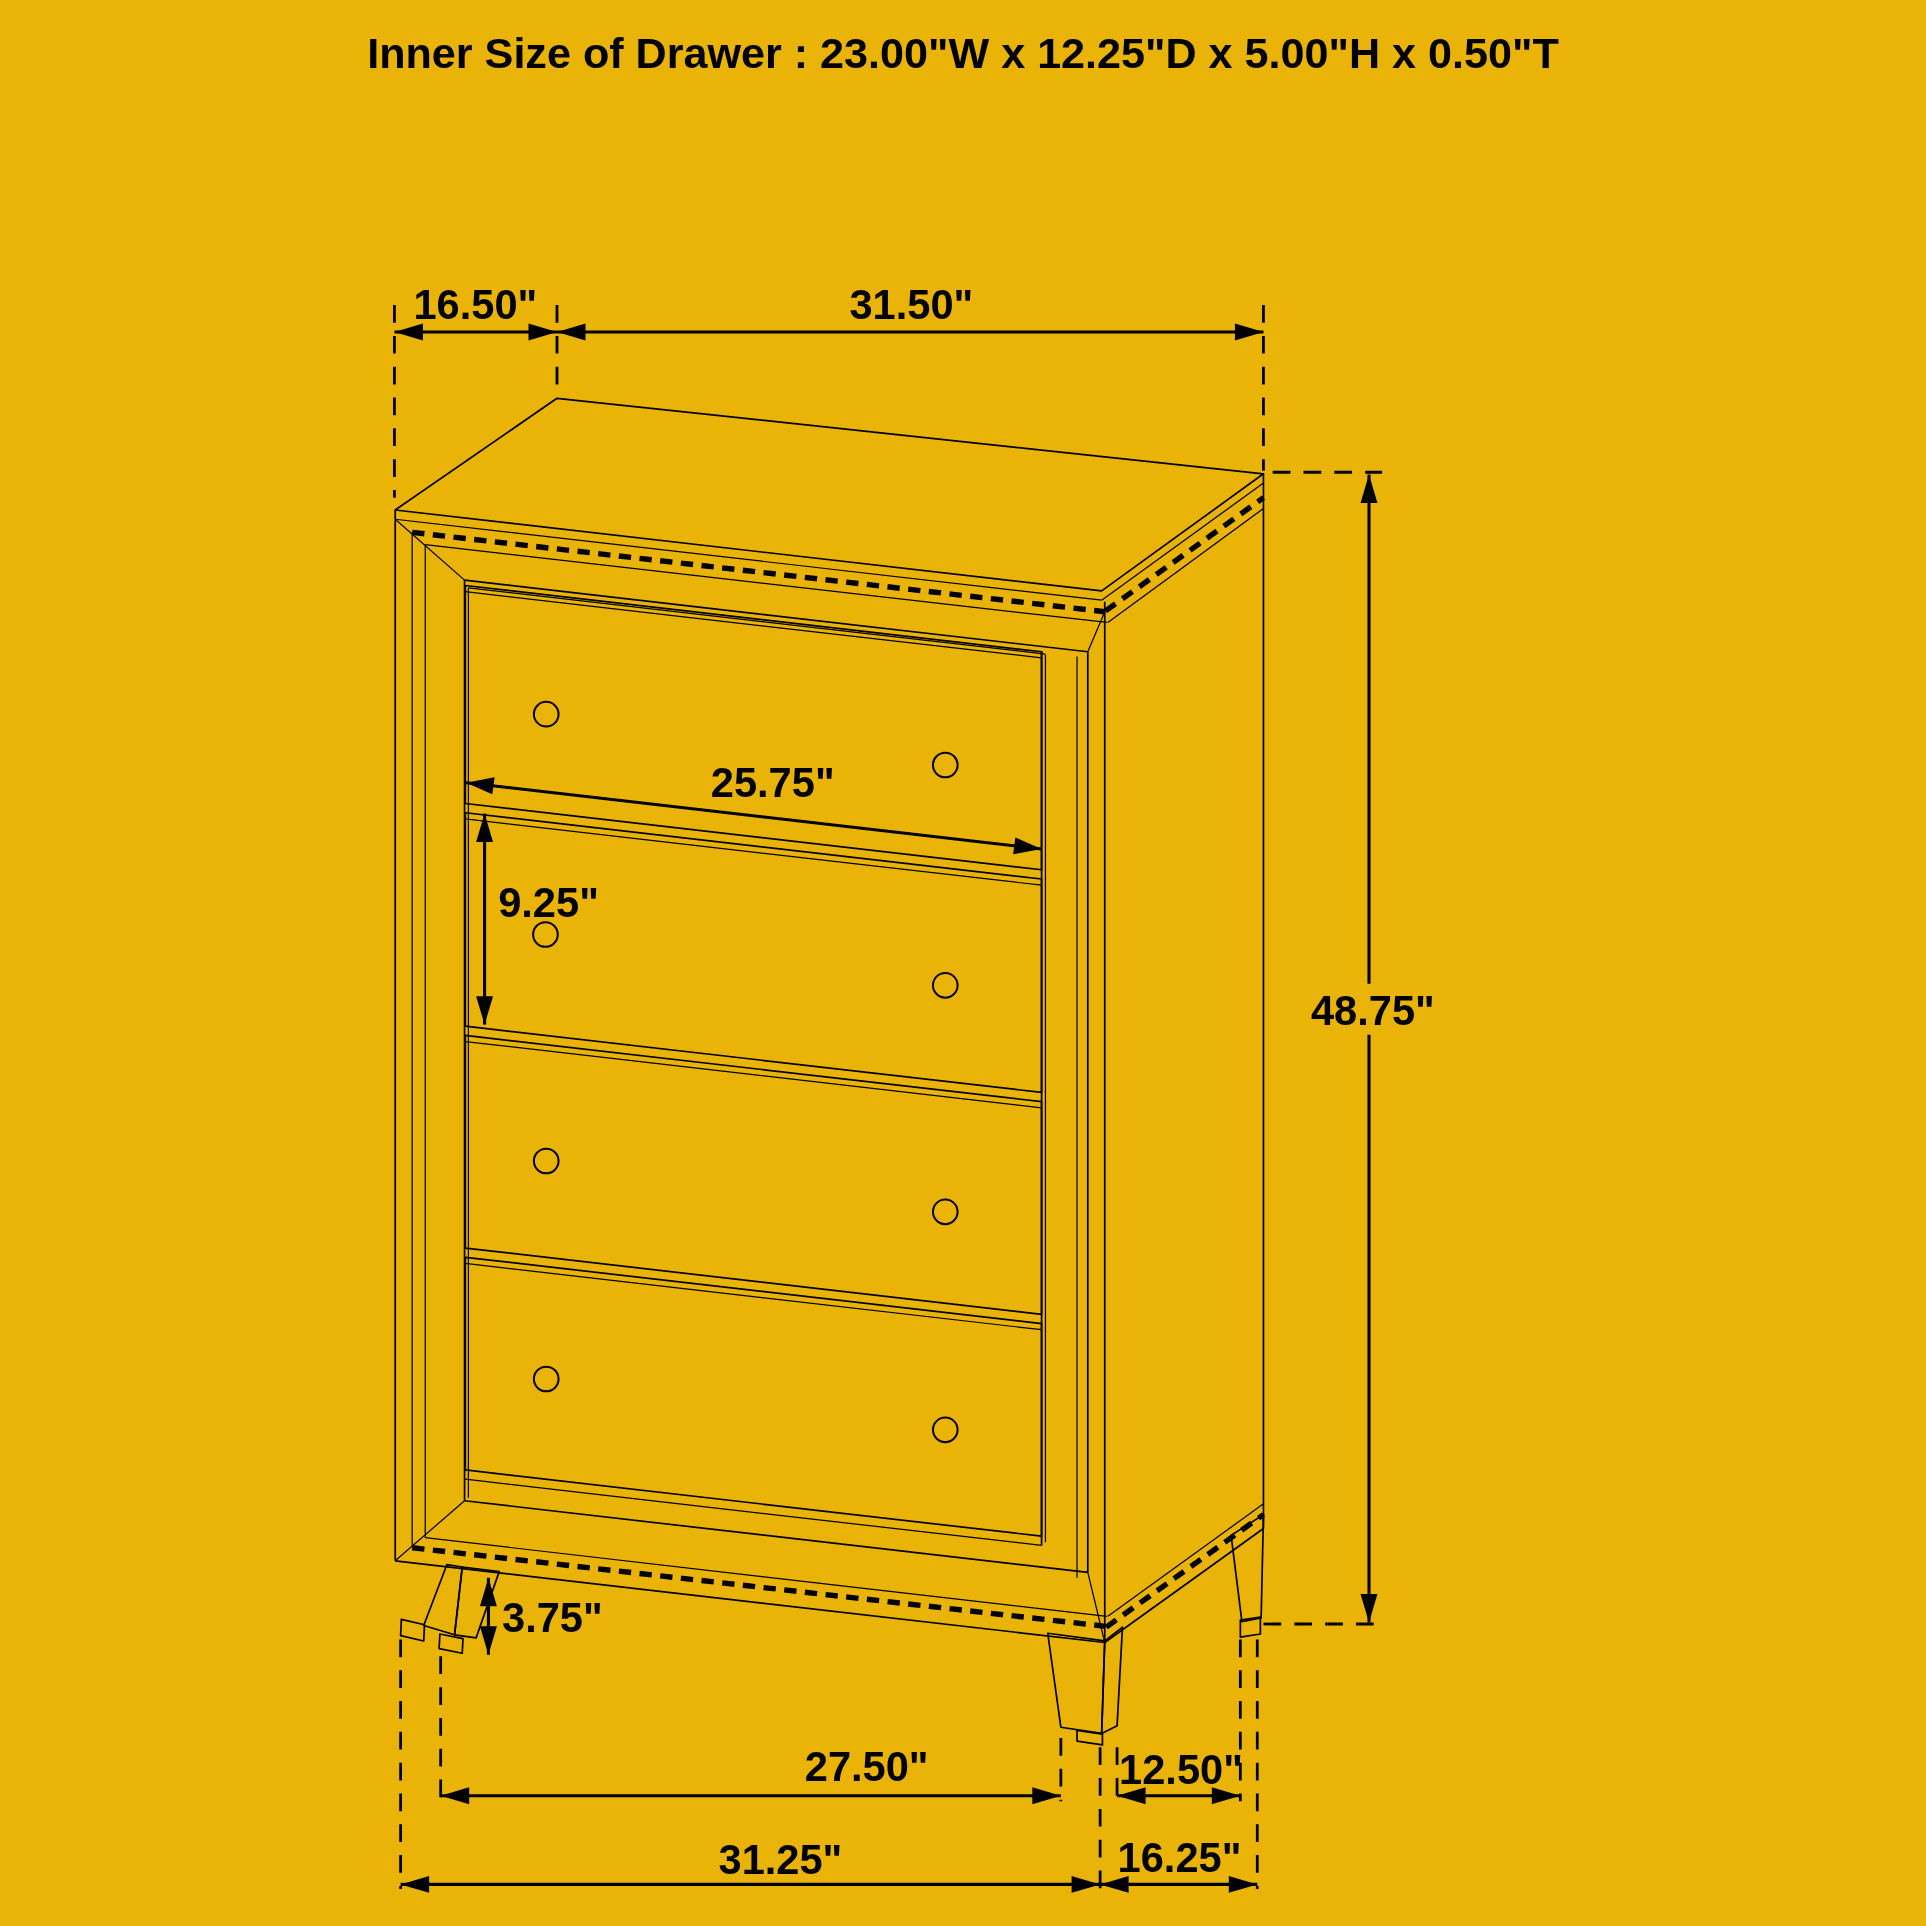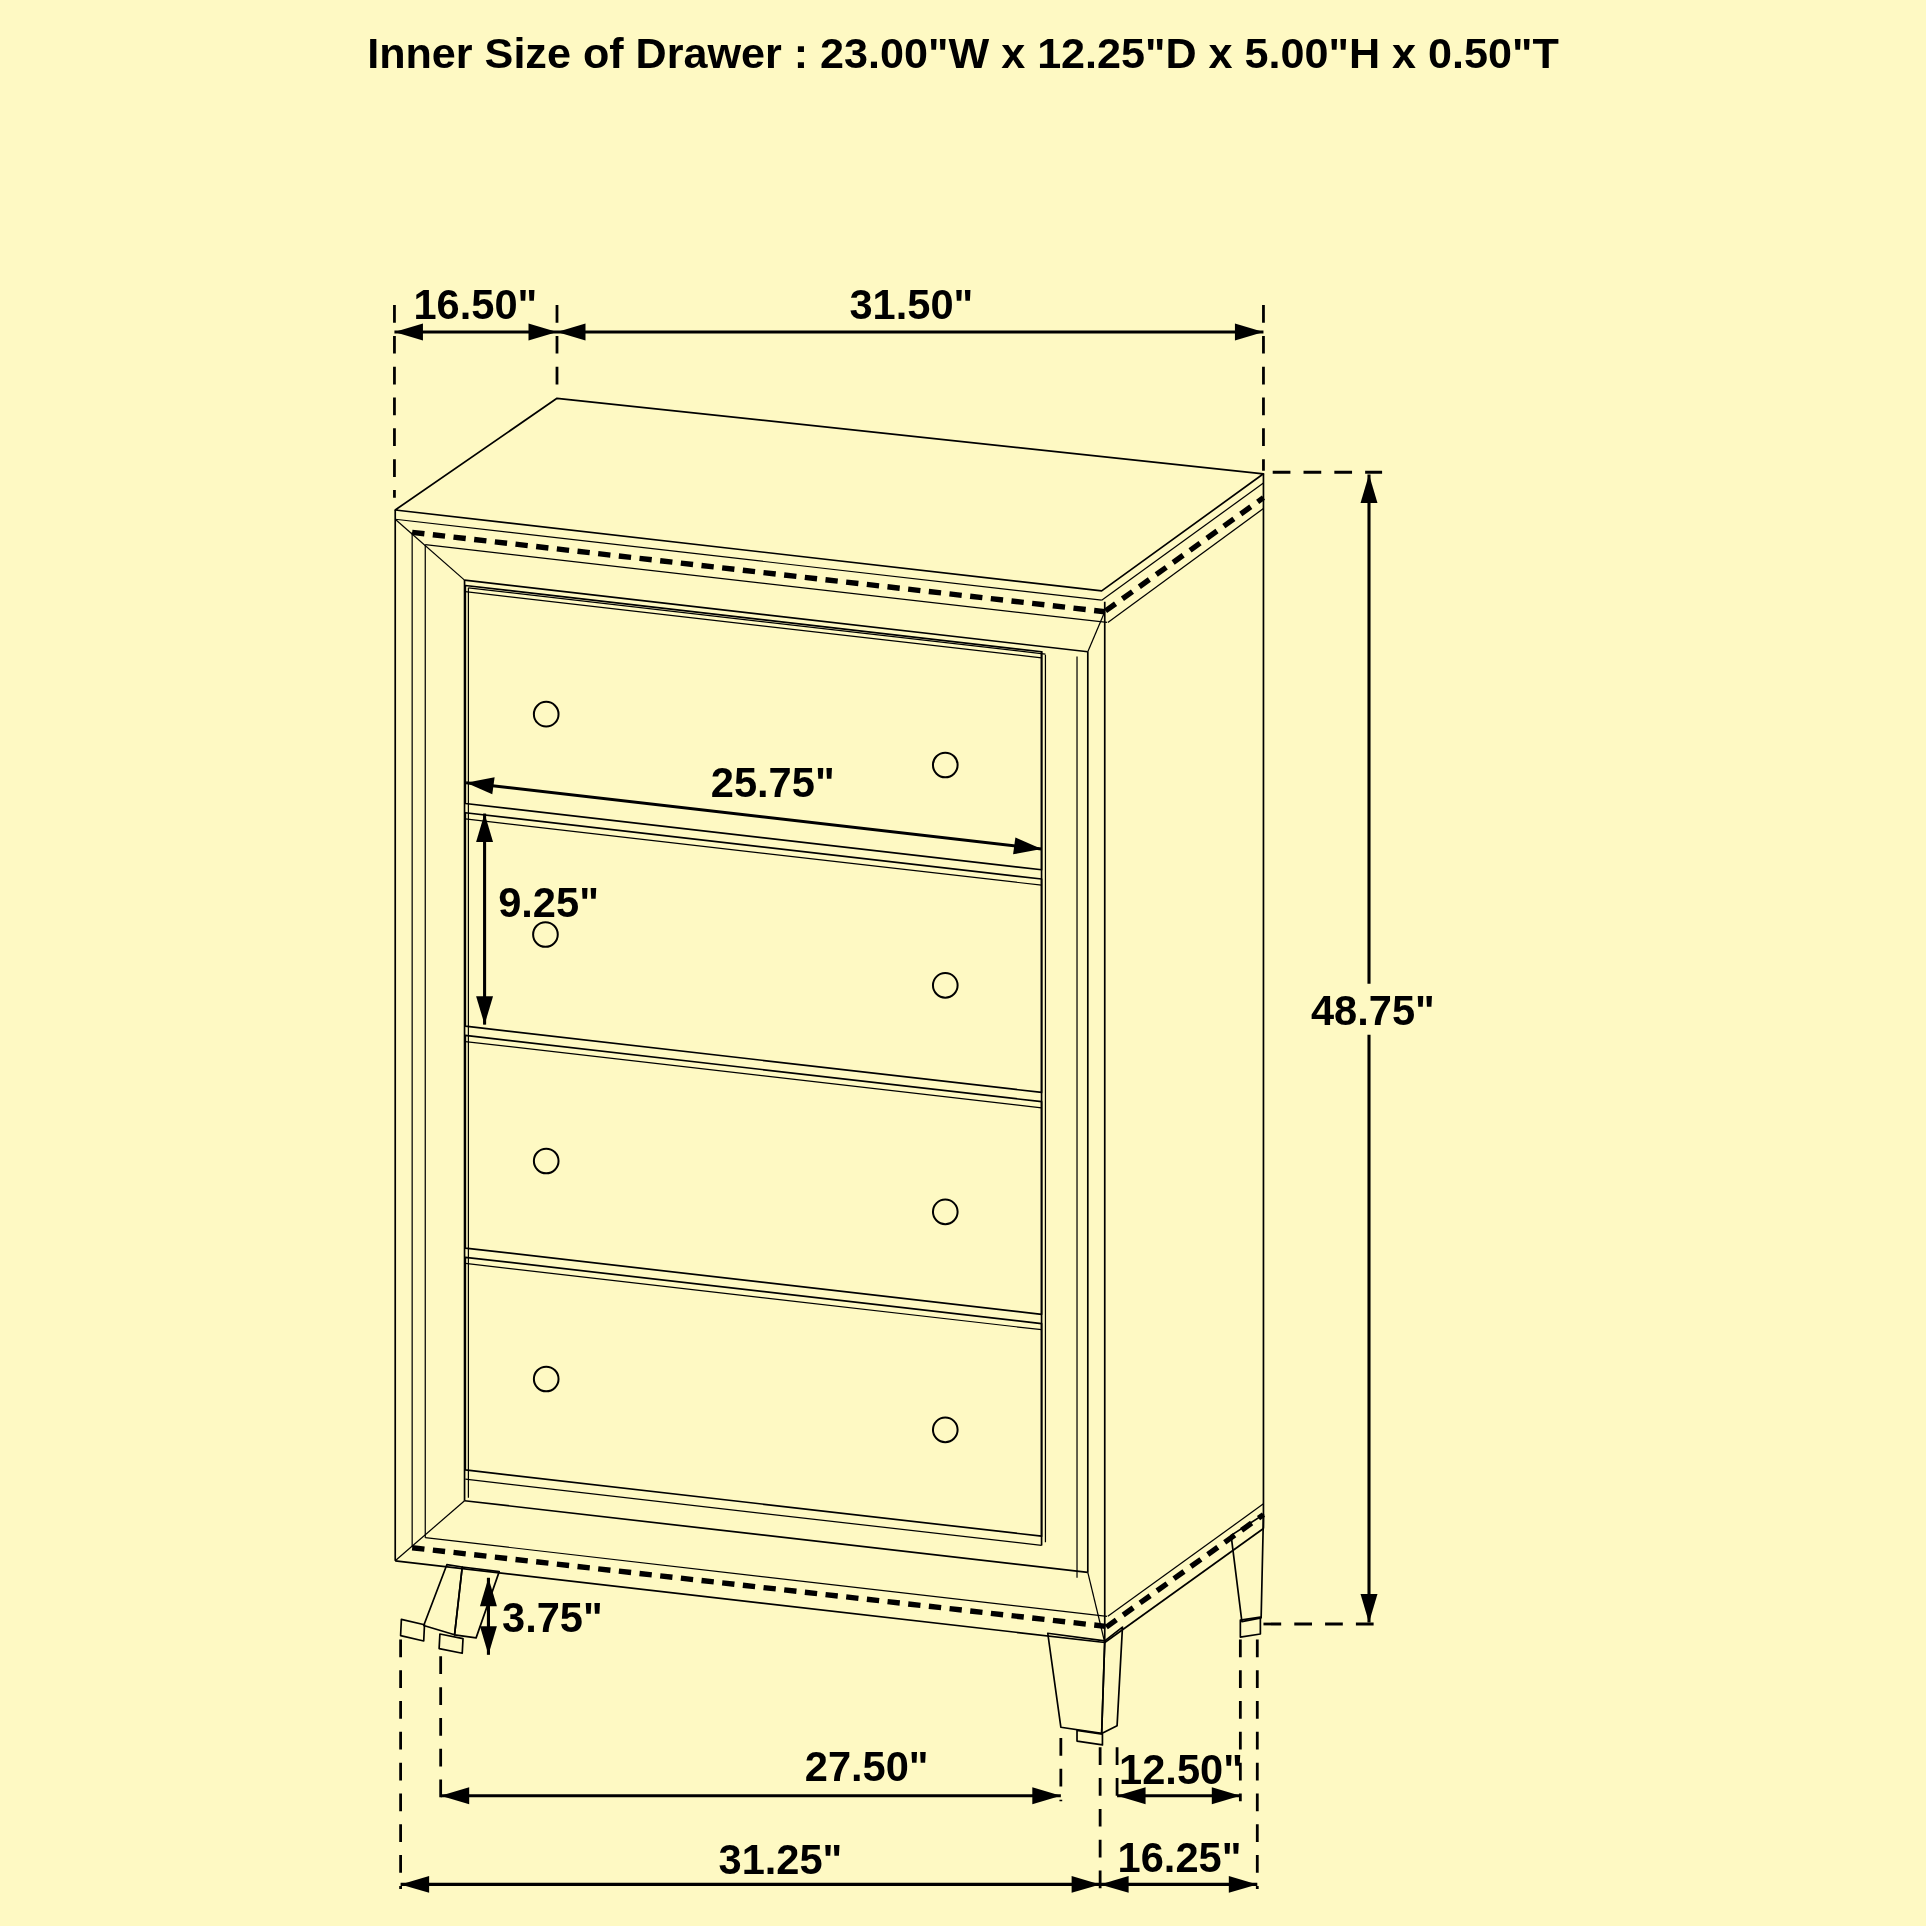--- a/index.html
+++ b/index.html
@@ -7,21 +7,21 @@
     padding: 0;
     background: #ffffff;
     font-family: "Liberation Sans", sans-serif;
   }
   .stage {
     width: 100vw;
     height: 100vh;
     max-width: 1926px;
     max-height: 1926px;
     margin: 0 auto;
-    background: #fef9c3;
+    background: #eab308;
     text-decoration: underline;
   }
   svg { display: block; width: 100%; height: 100%; }
   .ln   { stroke: #000; stroke-width: 2.2; fill: none; stroke-linejoin: round; }
   .lnt  { stroke: #000; stroke-width: 1.6; fill: none; }
   .hatch{ stroke: #000; stroke-width: 7;   fill: none; stroke-dasharray: 16 11; }
   .dim  { stroke: #000; stroke-width: 4;   fill: none; }
   .ext  { stroke: #000; stroke-width: 3.6; fill: none; stroke-dasharray: 23 17; }
   .ah   { fill: #000; stroke: none; }
   .lbl  { font-family: "Liberation Sans", sans-serif; font-weight: bold; font-size: 54px; fill: #000; text-anchor: middle; }

